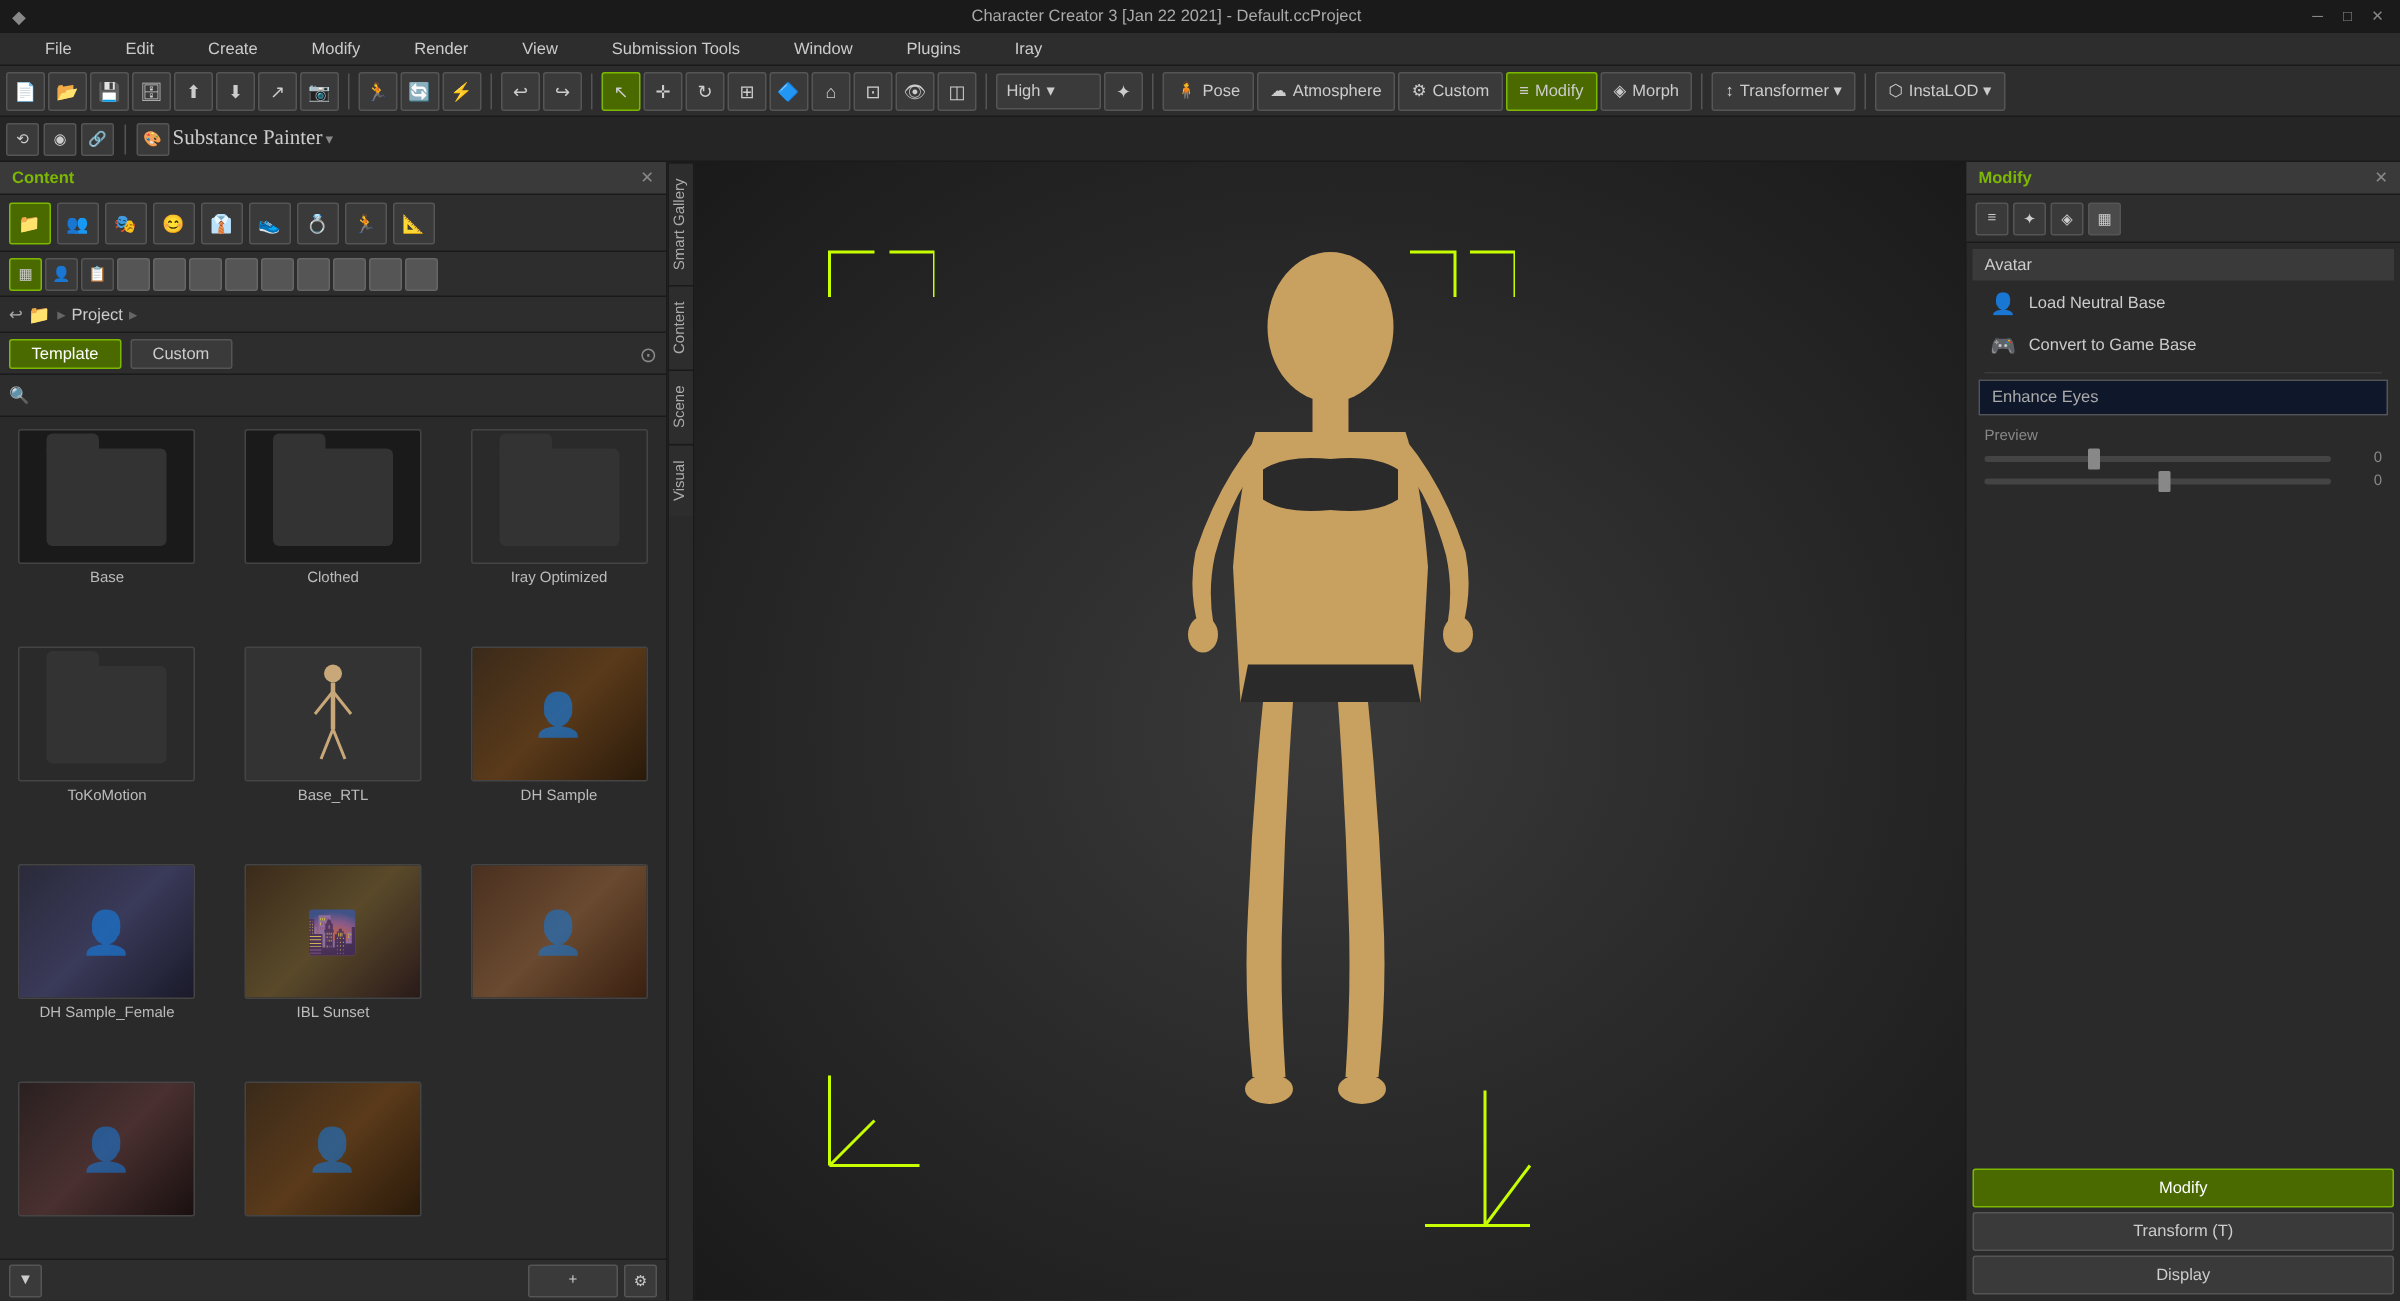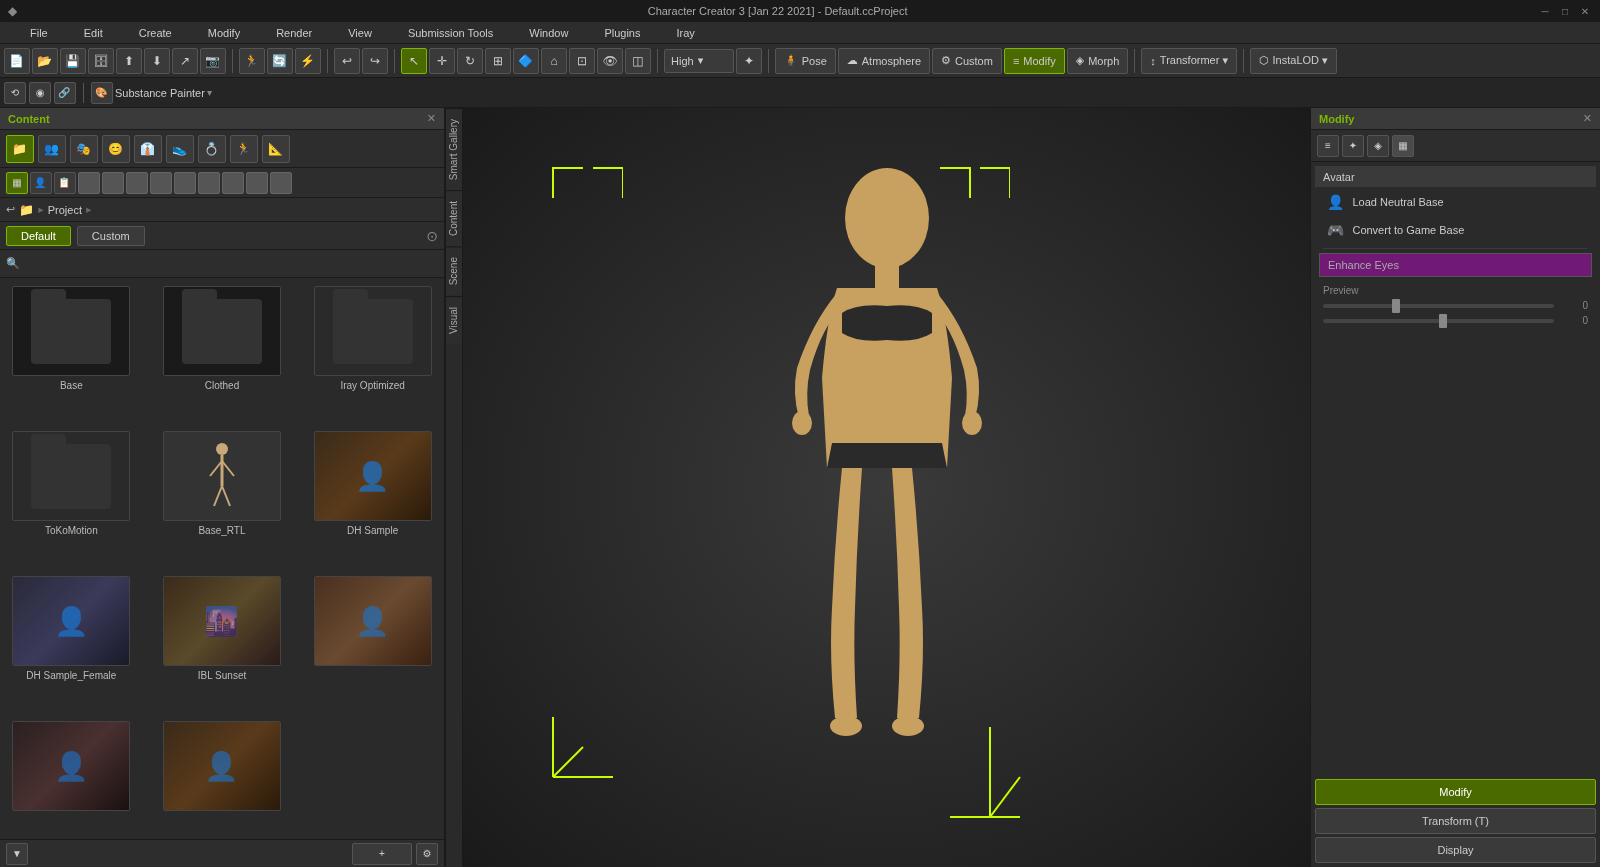--- a/index.html
+++ b/index.html
@@ -474,21 +474,21 @@
       width: 8px; height: 14px;
       background: #888;
       border-radius: 1px;
       position: absolute;
       top: -5px;
     }
 
     
     .enhance-btn {
       height: 24px;
-      background: #701a75;
+      background: #0f172a;
       border: 1px solid #555;
       display: flex;
       align-items: center;
       padding: 0 8px;
       cursor: pointer;
       color: #aaa;
       font-size: 11px;
       margin: 2px 4px;
     }
   </style>
@@ -592,21 +592,21 @@
   </div>
 </div>
 
 <div id="secondary-toolbar">
   <div class="icon-btn-sm">⟲</div>
   <div class="icon-btn-sm">◉</div>
   <div class="icon-btn-sm">🔗</div>
   <div style="width:1px;height:20px;background:#555;margin:0 4px;"></div>
   <div style="display:flex;align-items:center;gap:2px;">
     <div class="icon-btn-sm">🎨</div>
-    <span style="color:#ccc;font-size:11px;">Substance Painter</span>
+    <span style="color:#ccc;font-size:14px;font-family:Liberation Serif, serif;">Substance Painter</span>
     <span style="color:#888;font-size:10px;">▾</span>
   </div>
 </div>
 
 <div id="main-layout">
 
   <div id="left-panel">
     <div id="left-panel-header">
       <span class="panel-title">Content</span>
       <span style="cursor:pointer;color:#888;">✕</span>
@@ -642,21 +642,21 @@
 
     <div id="nav-bar">
       <div style="cursor:pointer;color:#aaa;">↩</div>
       <div style="cursor:pointer;color:#aaa;font-size:12px;">📁</div>
       <span style="color:#666;">▸</span>
       <span style="cursor:pointer;color:#ccc;">Project</span>
       <span style="color:#666;">▸</span>
     </div>
 
     <div id="tab-bar">
-      <div class="tab active">Default</div>
+      <div class="tab active">Template</div>
       <div class="tab">Custom</div>
       <div style="margin-left:auto;cursor:pointer;color:#888;font-size:14px;">⊙</div>
     </div>
 
     <div id="search-bar">
       <span style="color:#888;margin-right:4px;">🔍</span>
     </div>
 
     <div id="content-grid">
 

